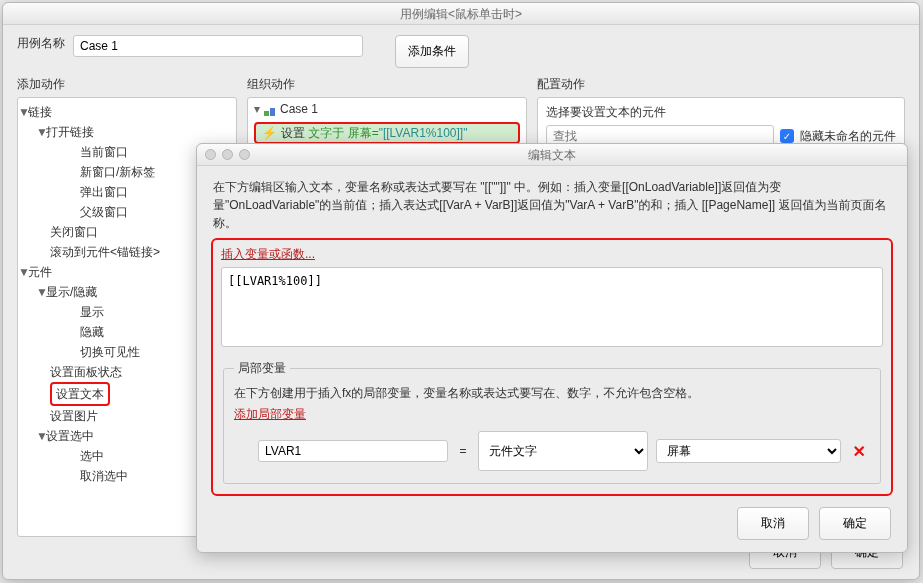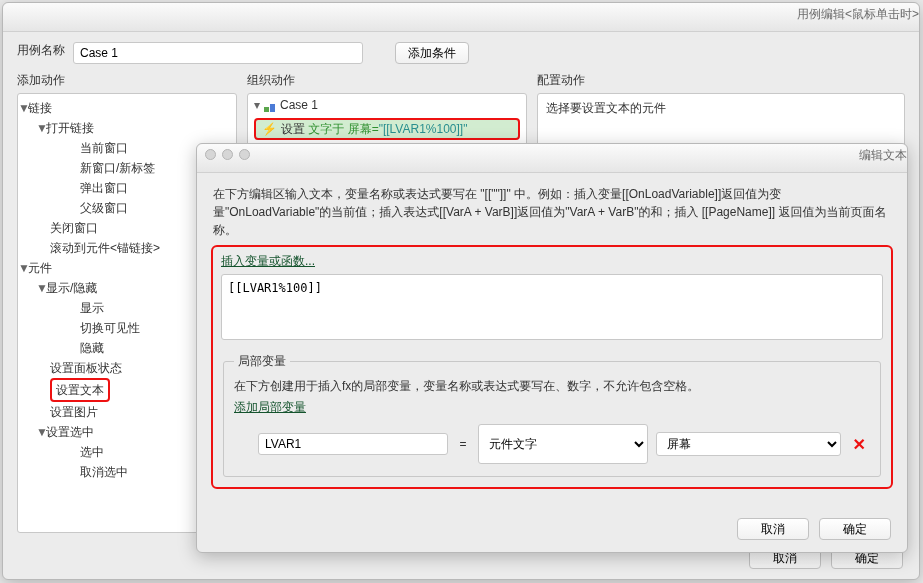--- a/index.html
+++ b/index.html
@@ -15,23 +15,23 @@
     position: relative;
   }
   .window {
     position: absolute;
     background: #ececec;
     border: 1px solid #b8b8b8;
     border-radius: 6px;
     box-shadow: 0 4px 18px rgba(0,0,0,0.25);
   }
   .titlebar {
-    height: 29px;
+    height: 22px;
     line-height: 22px;
-    text-align: right;
+    text-align: center;
     font-size: 12px;
     color: #6b6b6b;
     border-bottom: 1px solid #d0d0d0;
     background: linear-gradient(#fbfbfb,#e6e6e6);
     border-radius: 6px 6px 0 0;
     position: relative;
   }
   .traffic {
     position: absolute;
     left: 8px; top: 5px;
@@ -50,21 +50,21 @@
     border-radius: 3px;
     background: #fff;
     padding: 3px 6px;
     height: 22px;
   }
   textarea { height: auto; padding: 6px; resize: none; }
   .btn {
     background: linear-gradient(#ffffff,#f1f1f1);
     border: 1px solid #c2c2c2;
     border-radius: 4px;
-    height: 22px;
+    height: 33px;
     padding: 0 12px;
     font-size: 12px;
     cursor: pointer;
   }
   .section-label { font-size: 12px; margin-bottom: 4px; }
   .tree-panel {
     background: #fff;
     border: 1px solid #c8c8c8;
     border-radius: 3px;
     height: 440px;
@@ -100,26 +100,26 @@
   .col-tree { width:220px; }
   .col-actions { width:280px; }
   .col-config { flex:1; }
   .footer-btns {
     position:absolute; right:16px; bottom:10px; display:flex; gap:10px;
   }
   
   #win-edit { left:196px; top:143px; width:712px; height:410px; z-index:10; }
   #win-case { left:2px; top:2px; width:918px; height:578px; z-index:1; }
   .desc { font-size:12px; line-height:1.5; padding:4px 2px; }
-  .linkish { color:#14532d; text-decoration:underline; cursor:pointer; font-size:12px; }
+  .linkish { color:#b91c1c; text-decoration:underline; cursor:pointer; font-size:12px; }
   .big-red-box {
     border:2px solid #e11; border-radius:6px; padding:6px 8px 10px; margin-top:2px;
   }
   .expr-area {
-    width:100%; height:66px; border:1px solid #c8c8c8; border-radius:3px; background:#fff;
+    width:100%; height:80px; border:1px solid #c8c8c8; border-radius:3px; background:#fff;
     padding:6px; font-size:12px; margin-top:4px;
   }
   fieldset.local {
     border:1px solid #c8c8c8; border-radius:3px; margin-top:10px; padding:8px 10px 12px;
   }
   fieldset.local legend { padding:0 4px; font-size:12px; }
   .lv-row { display:flex; align-items:center; gap:8px; margin-top:8px; }
   .lv-row input[type=text] { flex:0 0 190px;margin-left:24px; }
   .lv-row .eq { width:14px; text-align:center; }
   .lv-row select { flex:0 0 170px; height:40px; }
@@ -161,22 +161,22 @@
                 </li>
                 <li class="leaf" style="padding-left:14px"><span>关闭窗口</span></li>
                 <li class="leaf" style="padding-left:14px"><span>滚动到元件&lt;锚链接&gt;</span></li>
               </ul>
             </li>
             <li><span class="twisty">▼</span><span>元件</span>
               <ul>
                 <li><span class="twisty">▼</span><span>显示/隐藏</span>
                   <ul>
                     <li class="leaf"><span>显示</span></li>
+                    <li class="leaf"><span>隐藏</span></li>
                     <li class="leaf"><span>切换可见性</span></li>
-                    <li class="leaf"><span>隐藏</span></li>
                   </ul>
                 </li>
                 <li class="leaf" style="padding-left:14px"><span>设置面板状态</span></li>
                 <li class="leaf" style="padding-left:14px"><span class="selected-leaf">设置文本</span></li>
                 <li class="leaf" style="padding-left:14px"><span>设置图片</span></li>
                 <li><span class="twisty">▼</span><span>设置选中</span>
                   <ul>
                     <li class="leaf"><span>选中</span></li>
                     <li class="leaf"><span>取消选中</span></li>
                   </ul>
@@ -208,20 +208,25 @@
             <span class="green"> = </span>
             <span class="val">"[[LVAR1%100]]"</span>
           </div>
         </div>
       </div>
 
       <div class="col-config">
         <div class="section-label">配置动作</div>
         <div class="config-panel">
           <div class="cfg-head">选择要设置文本的元件</div>
+          <div class="cfg-search-row">
+            <input type="text" placeholder="查找" style="">
+            <span class="chk">✓</span>
+            <span>隐藏未命名的元件</span>
+          </div>
         </div>
       </div>
     </div>
   </div>
 
   <div class="footer-btns">
     <button class="btn" style="width:72px">取消</button>
     <button class="btn" style="width:72px">确定</button>
   </div>
 </div>

